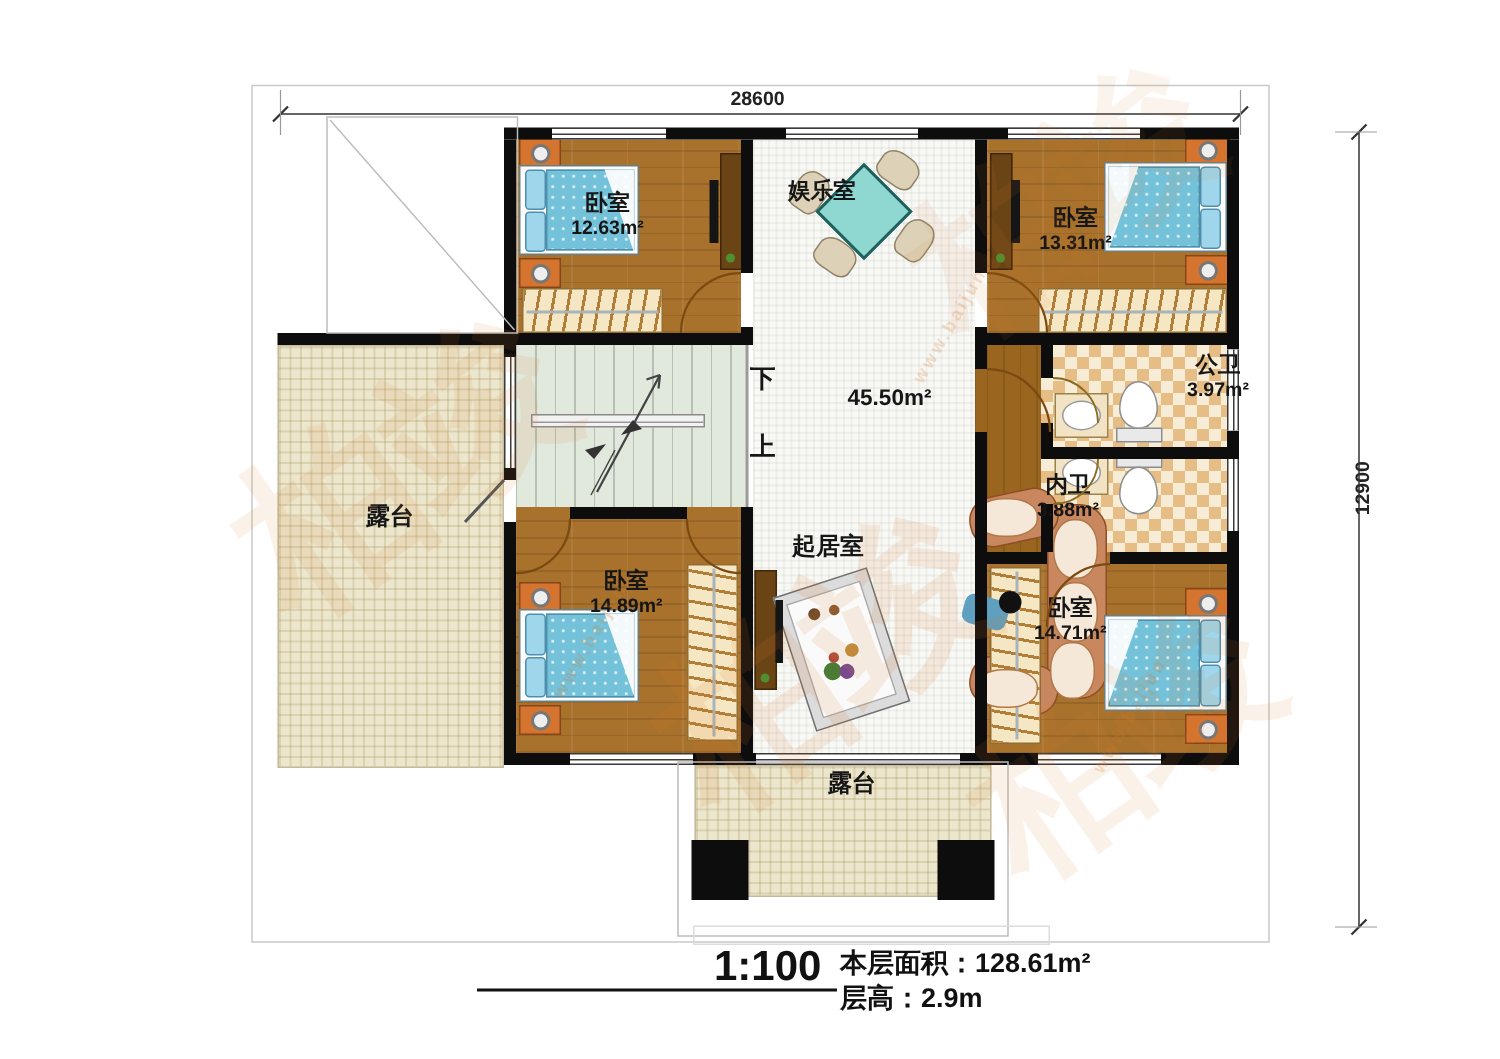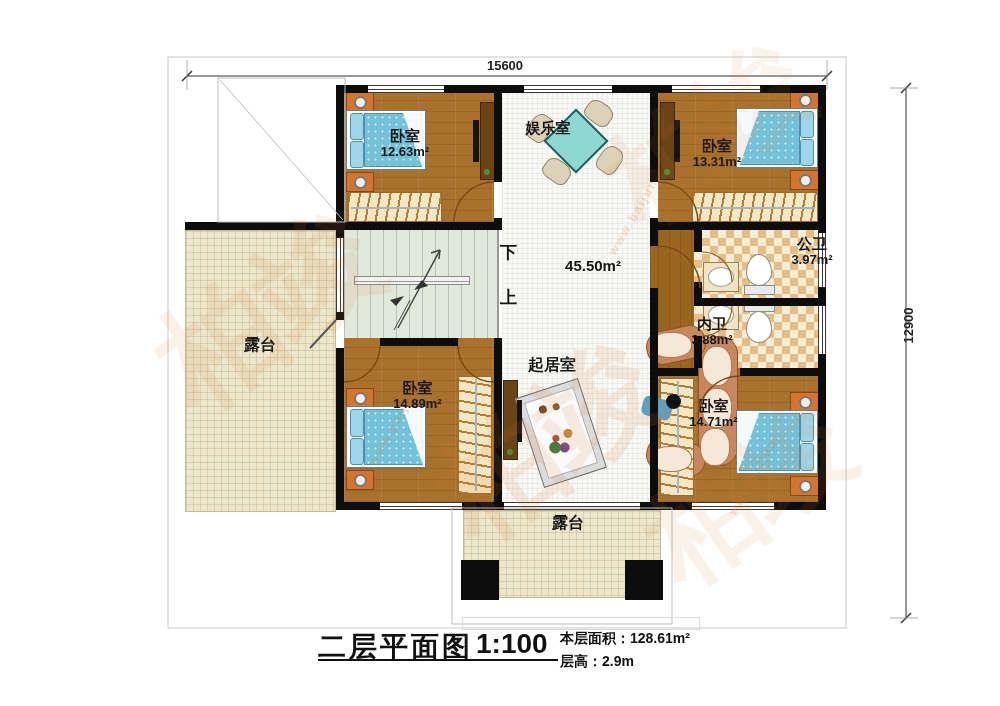--- a/index.html
+++ b/index.html
@@ -58,21 +58,21 @@
   .rlabel{position:absolute;text-align:center;font-weight:700;color:#161616;line-height:1.12;font-size:15px;z-index:20}
   .rlabel .area{display:block;font-size:13px}
   .stairlbl{position:absolute;font-weight:700;font-size:17px;color:#161616;z-index:20}
   .dimlbl{position:absolute;font-size:13px;font-weight:700;color:#222;z-index:20;text-align:center}
   
   .wm{position:absolute;color:#d97b2a;font-weight:700;z-index:30;pointer-events:none;white-space:nowrap}
   
   .ptitle{position:absolute;font-size:28px;font-weight:700;letter-spacing:3px;color:#111;z-index:40}
   .pscale{position:absolute;font-size:28px;font-weight:700;color:#111;z-index:40}
   .tline{position:absolute;background:#111;z-index:40}
-  .tinfo{position:absolute;font-size:14px;font-weight:700;color:#111;z-index:40}
+  .tinfo{position:absolute;font-size:18px;font-weight:700;color:#111;z-index:40}
   .tbox{position:absolute;border:1px solid #dcdcdc;z-index:39}
   svg.overlay{position:absolute;left:0;top:0;z-index:25;pointer-events:none}
 </style>
 </head>
 <body>
 
 <div id="canvas">
 
   <div class="floor wood" style="left:344px;top:93px;width:150px;height:129px"></div>
   <div class="floor wood" style="left:658px;top:93px;width:160px;height:129px"></div>
@@ -289,31 +289,30 @@
     <span>卧室</span>
     <span class="area">14.71m²</span>
   </div>
   <div class="rlabel" style="left:224px;top:336px;width:72px;font-size:16px">
     <span>露台</span>
   </div>
   <div class="rlabel" style="left:532px;top:514px;width:72px;font-size:16px">
     <span>露台</span>
   </div>
 
-  <div class="dimlbl" style="left:450px;top:58px;width:110px">15600</div>
+  <div class="dimlbl" style="left:450px;top:58px;width:110px">28600</div>
   <div class="dimlbl" style="left:872px;top:318px;width:72px;transform:rotate(-90deg)">12900</div>
 
   <div class="wm" style="left:150px;top:230px;font-size:120px;opacity:.10;transform:rotate(-35deg)">柏竣</div>
   <div class="wm" style="left:430px;top:360px;font-size:120px;opacity:.12;transform:rotate(-35deg)">柏竣</div>
   <div class="wm" style="left:600px;top:60px;font-size:110px;opacity:.08;transform:rotate(-35deg)">柏竣</div>
   <div class="wm" style="left:640px;top:420px;font-size:110px;opacity:.10;transform:rotate(-35deg)">柏竣</div>
   <div class="wm" style="left:350px;top:420px;font-size:12px;letter-spacing:2px;opacity:.25;transform:rotate(-60deg)">www.baijun</div>
   <div class="wm" style="left:590px;top:210px;font-size:12px;letter-spacing:2px;opacity:.22;transform:rotate(-60deg)">www.baijun</div>
   <div class="wm" style="left:710px;top:470px;font-size:12px;letter-spacing:2px;opacity:.22;transform:rotate(-60deg)">www.baijun</div>
 
   <div class="tbox" style="left:462px;top:617px;width:236px;height:11px"></div>
-  <div class="ptitle" style="left:318px;top:628px">二层平面图</div>
   <div class="pscale" style="left:476px;top:628px">1:100</div>
   <div class="tline" style="left:318px;top:659px;width:240px;height:2px"></div>
   <div class="tinfo" style="left:560px;top:630px">本层面积：128.61m²</div>
   <div class="tinfo" style="left:560px;top:653px">层高：2.9m</div>
 
 </div>
 
 </body></html>

